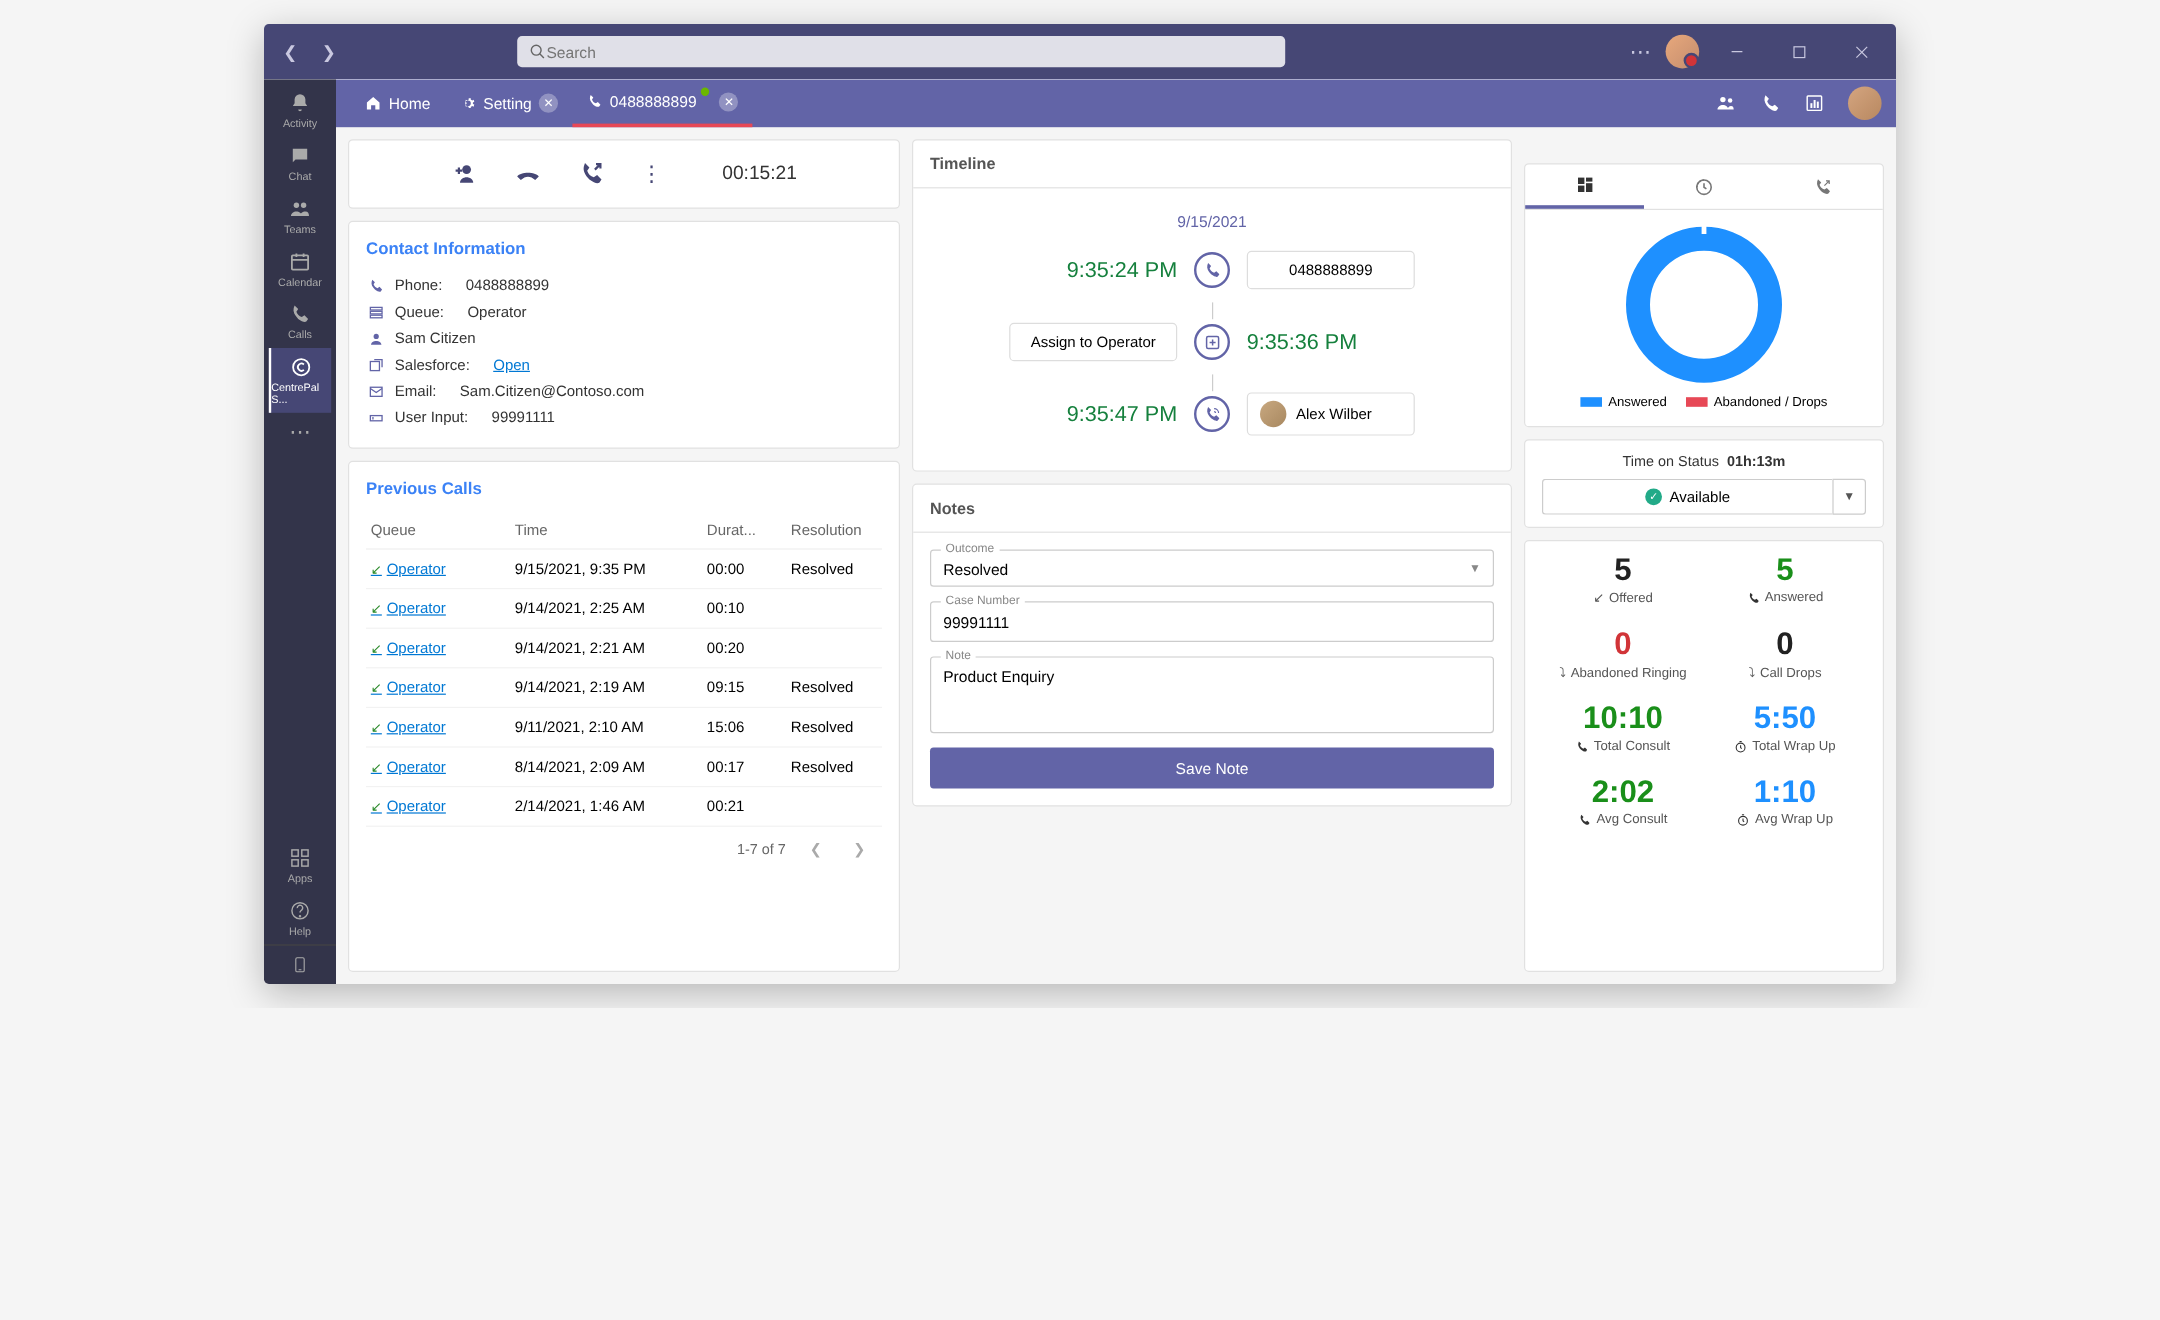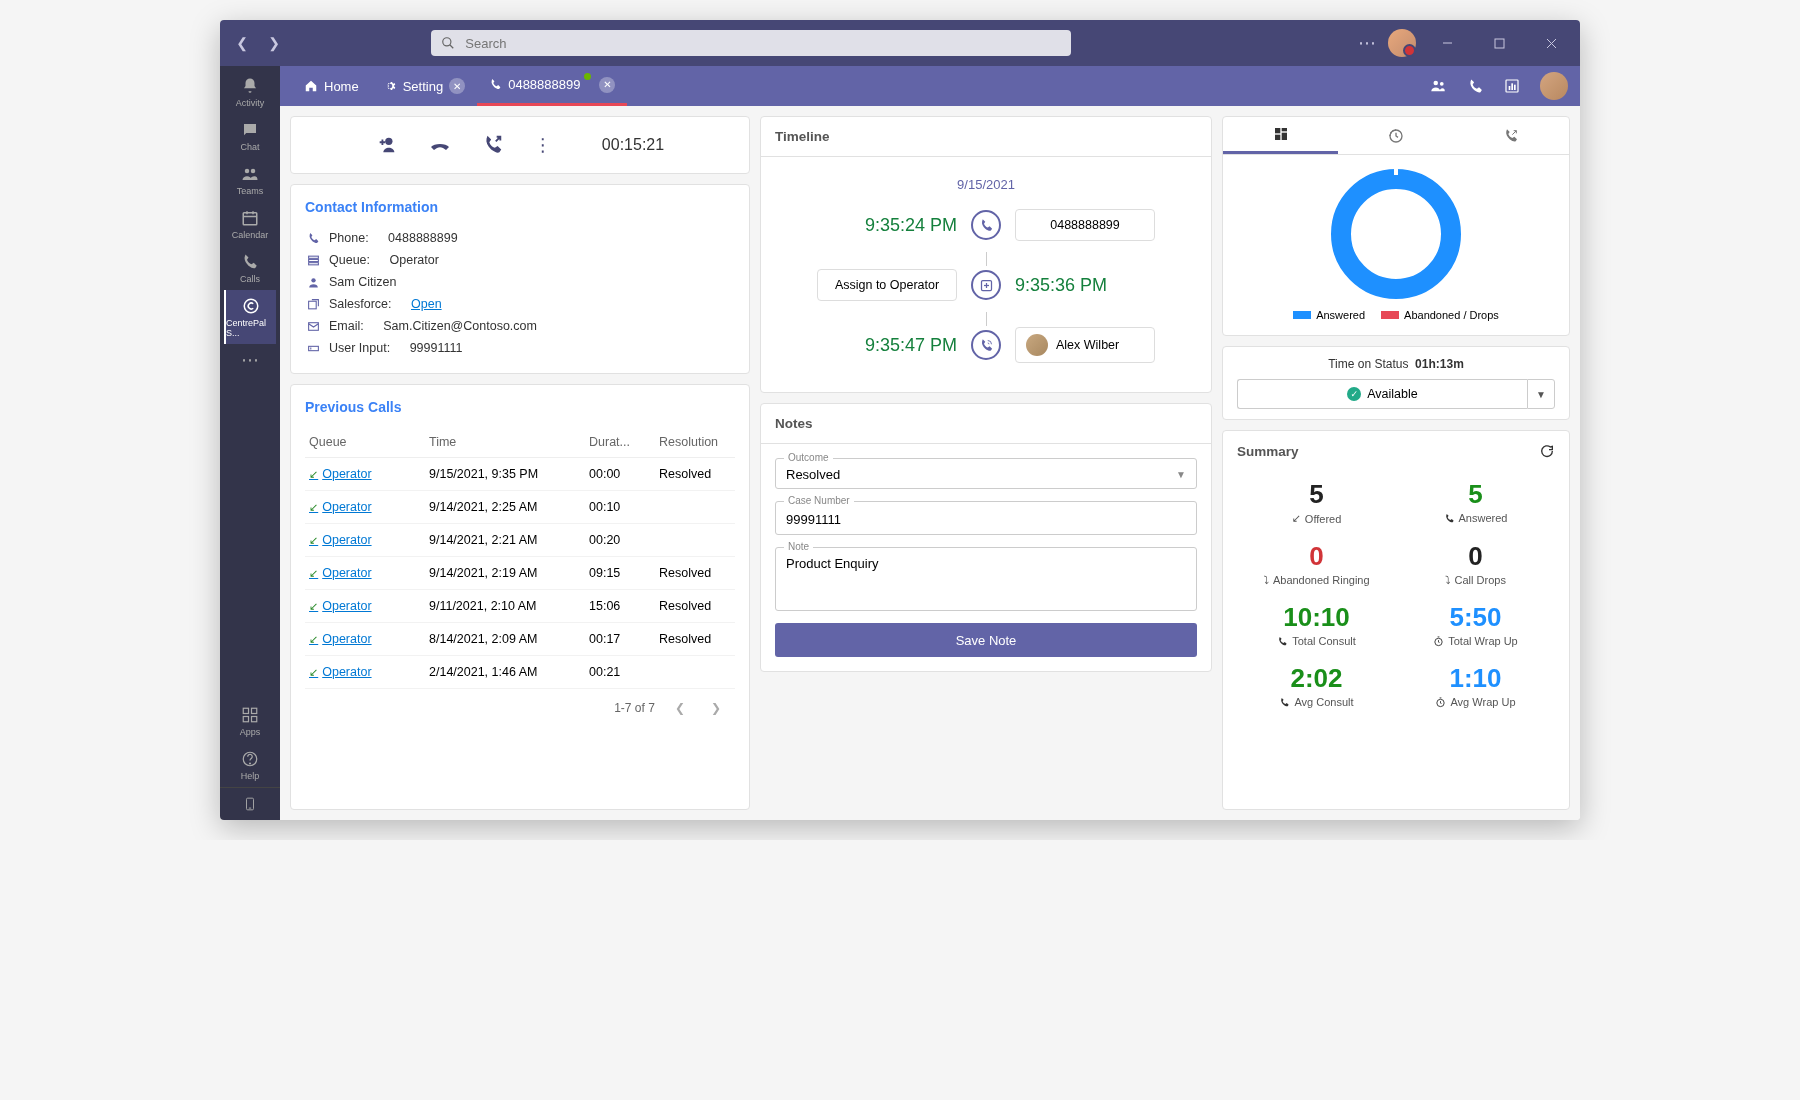--- a/index.html
+++ b/index.html
@@ -1,21 +1,21 @@
 <!DOCTYPE html>
 <html><head>
 <meta charset="utf-8">
 <style>
 * { box-sizing: border-box; margin: 0; padding: 0; font-family: 'Segoe UI', Arial, sans-serif; }
 body { background: #f5f5f5; display: flex; justify-content: center; align-items: flex-start; padding: 20px; }
 .window { width: 1360px; height: 800px; background: #fff; border-radius: 4px; box-shadow: 0 8px 30px rgba(0,0,0,0.25); overflow: hidden; display: flex; flex-direction: column; }
 .titlebar { height: 46px; background: #464775; display: flex; align-items: center; padding: 0 8px; }
 .nav-arrows { display: flex; gap: 4px; }
 .nav-arrow { width: 28px; height: 28px; display: flex; align-items: center; justify-content: center; color: #c9c8e0; cursor: pointer; font-size: 14px; }
-.search-box { flex: 0 0 640px; margin: 0 auto; height: 26px; background: #e0e0e8; border-radius: 4px; display: flex; align-items: center; padding: 0 10px; gap: 10px; }
+.search-box { flex: 0 0 640px; margin: 0 auto; height: 26px; background: #e0e0e8; border-radius: 4px; display: flex; align-items: center; padding: 0 10px; gap: 0; }
 .search-box input { flex: 1; border: none; background: transparent; outline: none; font-size: 13px; }
 .title-right { display: flex; align-items: center; gap: 12px; margin-left: auto; }
 .more-dots { color: #c9c8e0; font-size: 18px; cursor: pointer; }
 .avatar { width: 28px; height: 28px; border-radius: 50%; background: linear-gradient(135deg, #e8a87c, #c38d6e); position: relative; }
 .avatar::after { content: ''; position: absolute; bottom: 0; right: 0; width: 9px; height: 9px; background: #d13438; border: 2px solid #464775; border-radius: 50%; }
 .win-btn { width: 40px; height: 30px; display: flex; align-items: center; justify-content: center; color: #c9c8e0; cursor: pointer; }
 .body-row { flex: 1; display: flex; overflow: hidden; }
 .sidebar { width: 60px; background: #33344a; display: flex; flex-direction: column; align-items: center; padding-top: 4px; }
 .side-item { width: 52px; padding: 6px 0; display: flex; flex-direction: column; align-items: center; color: #aaa; cursor: pointer; gap: 2px; }
 .side-item.active { background: #464775; color: #fff; border-left: 2px solid #fff; }
@@ -28,21 +28,21 @@
 .tab.active { border-bottom: 3px solid #e74856; position: relative; }
 .tab .close { width: 16px; height: 16px; background: rgba(255,255,255,0.3); border-radius: 50%; display: flex; align-items: center; justify-content: center; font-size: 10px; }
 .green-dot { width: 7px; height: 7px; background: #6bb700; border-radius: 50%; position: relative; top: -8px; left: -2px; }
 .tabbar-right { margin-left: auto; display: flex; gap: 20px; align-items: center; }
 .tabbar-right .ticon { color: #fff; font-size: 16px; cursor: pointer; }
 .tabbar-avatar { width: 28px; height: 28px; border-radius: 50%; background: linear-gradient(135deg, #d4a580, #b88860); }
 .main-grid { flex: 1; display: flex; gap: 10px; padding: 10px; overflow: hidden; }
 .col { display: flex; flex-direction: column; gap: 10px; }
 .col1 { width: 460px; }
 .col2 { flex: 1; }
-.col3 { width: 348px; }
+.col3 { width: 300px; margin-top: 20px; }
 .card { background: #fff; border: 1px solid #e1e1e1; border-radius: 4px; }
 .call-actions { height: 58px; display: flex; align-items: center; justify-content: center; gap: 30px; }
 .call-actions .aicon { color: #464775; font-size: 20px; cursor: pointer; }
 .call-timer { font-size: 16px; color: #333; margin-left: 20px; }
 .card-pad { padding: 14px; }
 .card-title { font-size: 14px; font-weight: 600; color: #3b82f6; margin-bottom: 12px; }
 .info-row { display: flex; align-items: center; gap: 8px; font-size: 12.5px; color: #333; padding: 4px 0; }
 .info-row .iic { width: 16px; color: #6264a7; display: inline-flex; justify-content: center; }
 .info-row a { color: #0078d4; text-decoration: underline; }
 .table { width: 100%; font-size: 12.5px; }
@@ -561,28 +561,20 @@
             <div class="status-sel">
               <div class="status-btn">
                 <span class="green-check">✓</span>
                 <span>Available</span>
               </div>
               <div class="status-dd">▼</div>
             </div>
           </div>
 
           <div class="card" style="flex:1;overflow:auto;">
-            <div class="summary-head">
-              <span class="t">Summary</span>
-              <span class="refresh">
-                <svg width="16" height="16" viewBox="0 0 24 24" fill="none" stroke="#333" stroke-width="2">
-                    <path d="M20 12a8 8 0 11-3-6l3-1v5h-5"></path>
-                  </svg>
-              </span>
-            </div>
             <div class="stats-grid" id="stats-grid">
                 <div class="stat">
                   <div class="stat-val c-black">5</div>
                   <div class="stat-lbl"><span>↙</span> Offered</div>
                 </div>
                 <div class="stat">
                   <div class="stat-val c-green">5</div>
                   <div class="stat-lbl"><span>
                       <svg width="11" height="11" viewBox="0 0 24 24" fill="#333">
                         <path d="M6 2l4 4-2 3c1 3 3 5 6 6l3-2 4 4-2 3c-2 1-5 0-9-3-4-4-6-8-5-12l1-3z"></path>

